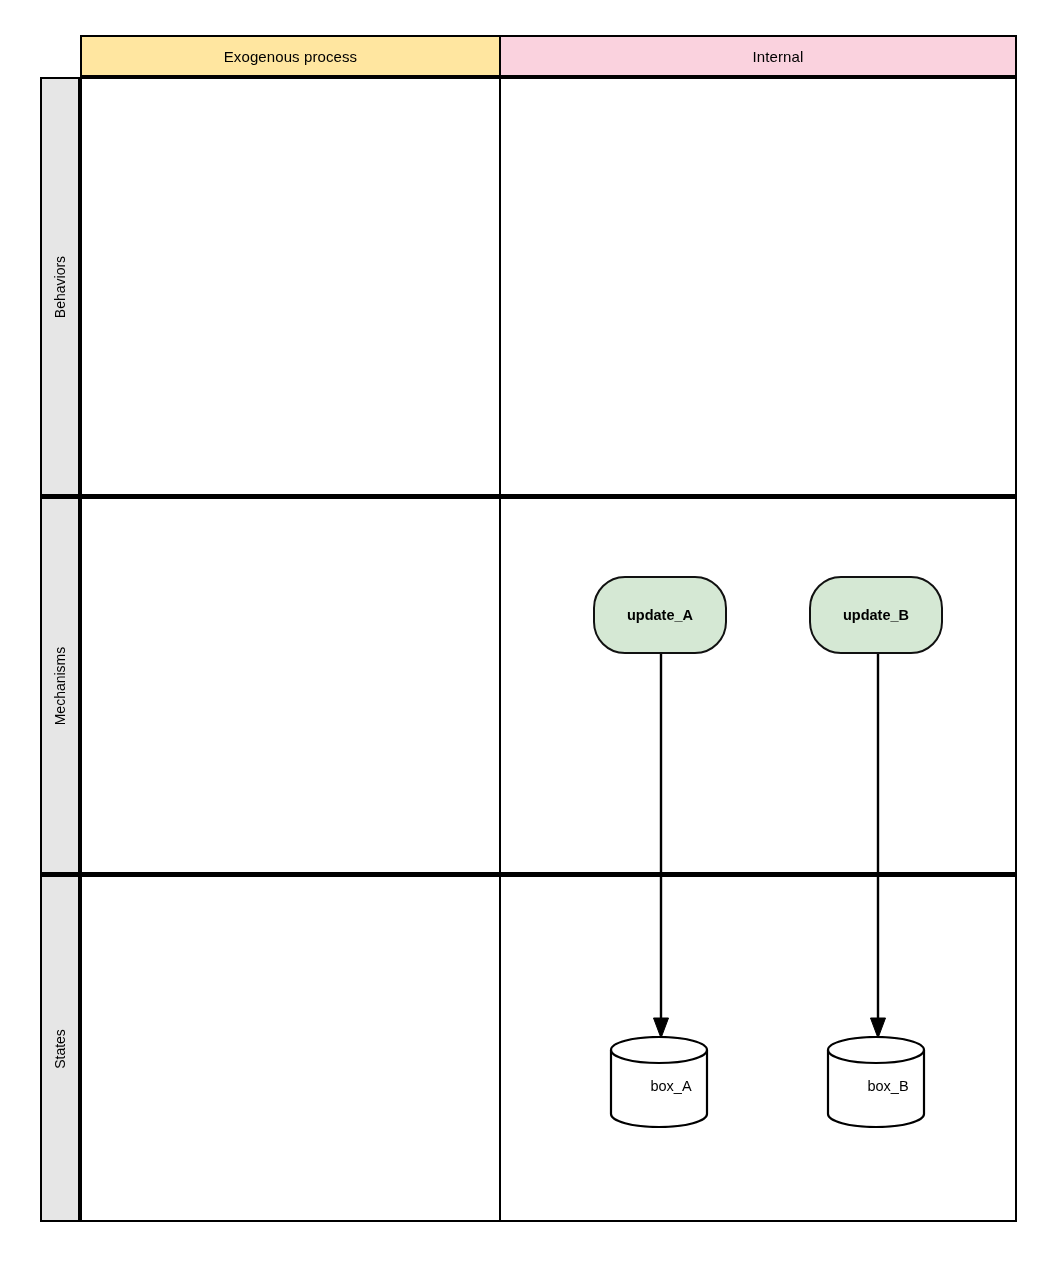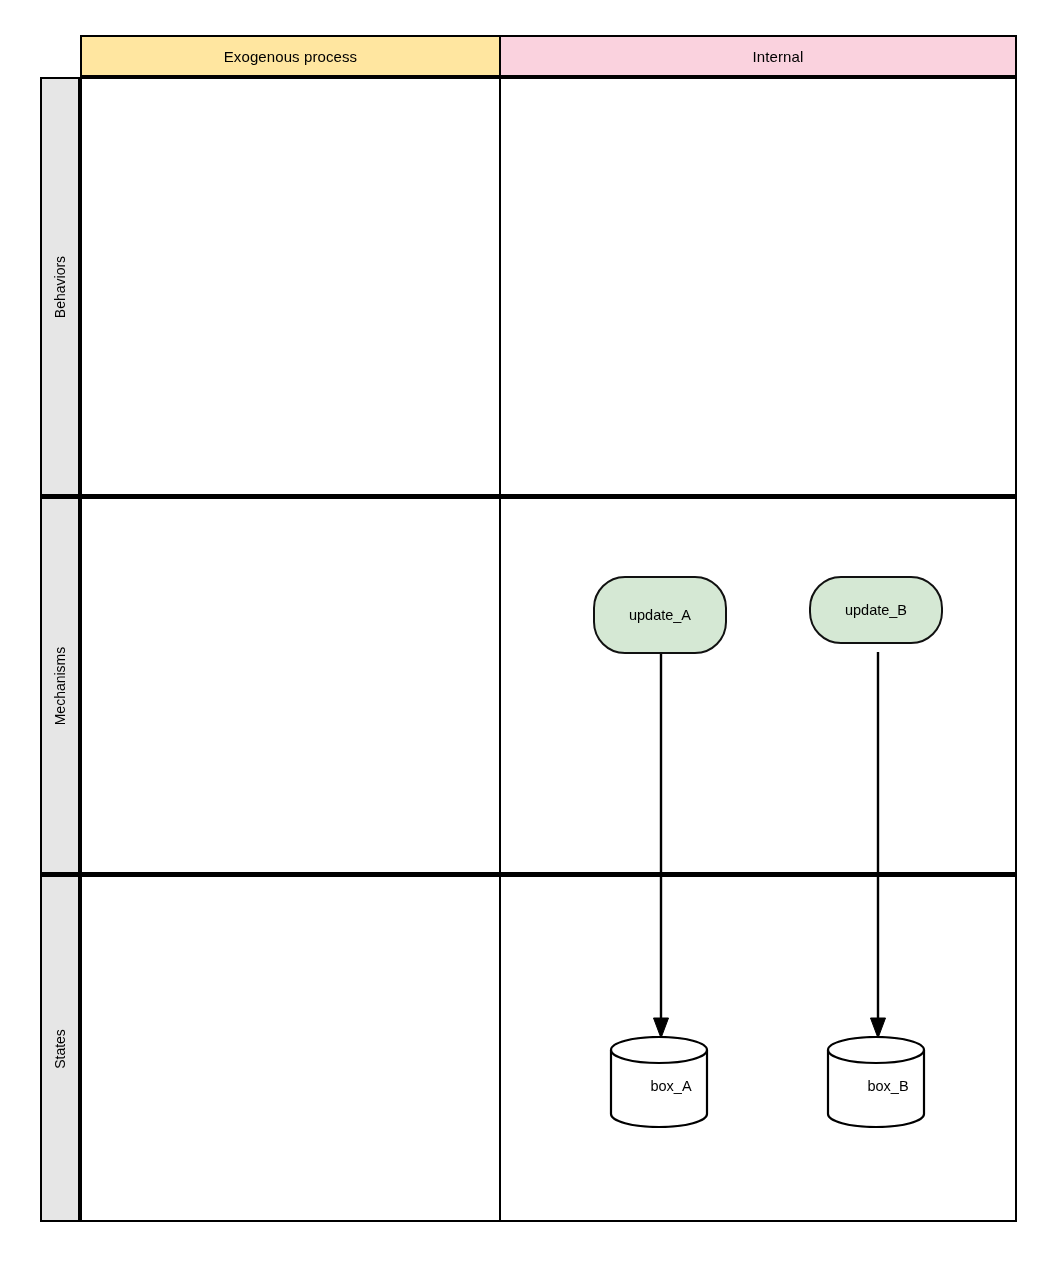--- a/index.html
+++ b/index.html
@@ -135,20 +135,21 @@
     box-sizing: border-box;
     background: #d5e8d4;
     border: 2.5px solid #111111;
     border-radius: 32px;
     display: flex;
     align-items: center;
     justify-content: center;
     font-size: 14.5px;
     color: #000000;
     line-height: 1;
+    font-weight: bold;
   }
 
   .node-cyl {
     position: absolute;
     width: 100px;
     height: 92px;
   }
   .node-cyl svg { display: block; }
   .cyl-label {
     position: absolute;
@@ -220,21 +221,21 @@
 
     <div class="edge" style="left:876px; top:652px;">
       <svg width="4" height="388" viewBox="0 0 4 388">
         <line x1="2" y1="0" x2="2" y2="372" stroke="#000000" stroke-width="2.4"></line>
         <path d="M 2 386 L -5.5 366 L 9.5 366 Z" fill="#000000" stroke="#000000" stroke-width="1"></path>
       </svg>
     </div>
 
     <div class="node-proc" style="left:593px; top:576px; width:134px; height:78px;">update_A</div>
 
-    <div class="node-proc" style="left:809px; top:576px; width:134px; height:68px;">update_B</div>
+    <div class="node-proc" style="left:809px; top:576px; width:134px; height:78px;">update_B</div>
 
     <div class="node-cyl" style="left:609px; top:1036px;">
       <svg width="100" height="92" viewBox="0 0 100 92">
         <path d="M 2 14 L 2 78 A 48 13 0 0 0 98 78 L 98 14 Z" fill="#ffffff" stroke="#000000" stroke-width="2.2" stroke-linejoin="round"></path>
         <ellipse cx="50" cy="14" rx="48" ry="13" fill="#ffffff" stroke="#000000" stroke-width="2.2"></ellipse>
       </svg>
       <div class="cyl-label">box_A</div>
     </div>
 
     <div class="node-cyl" style="left:826px; top:1036px;">

